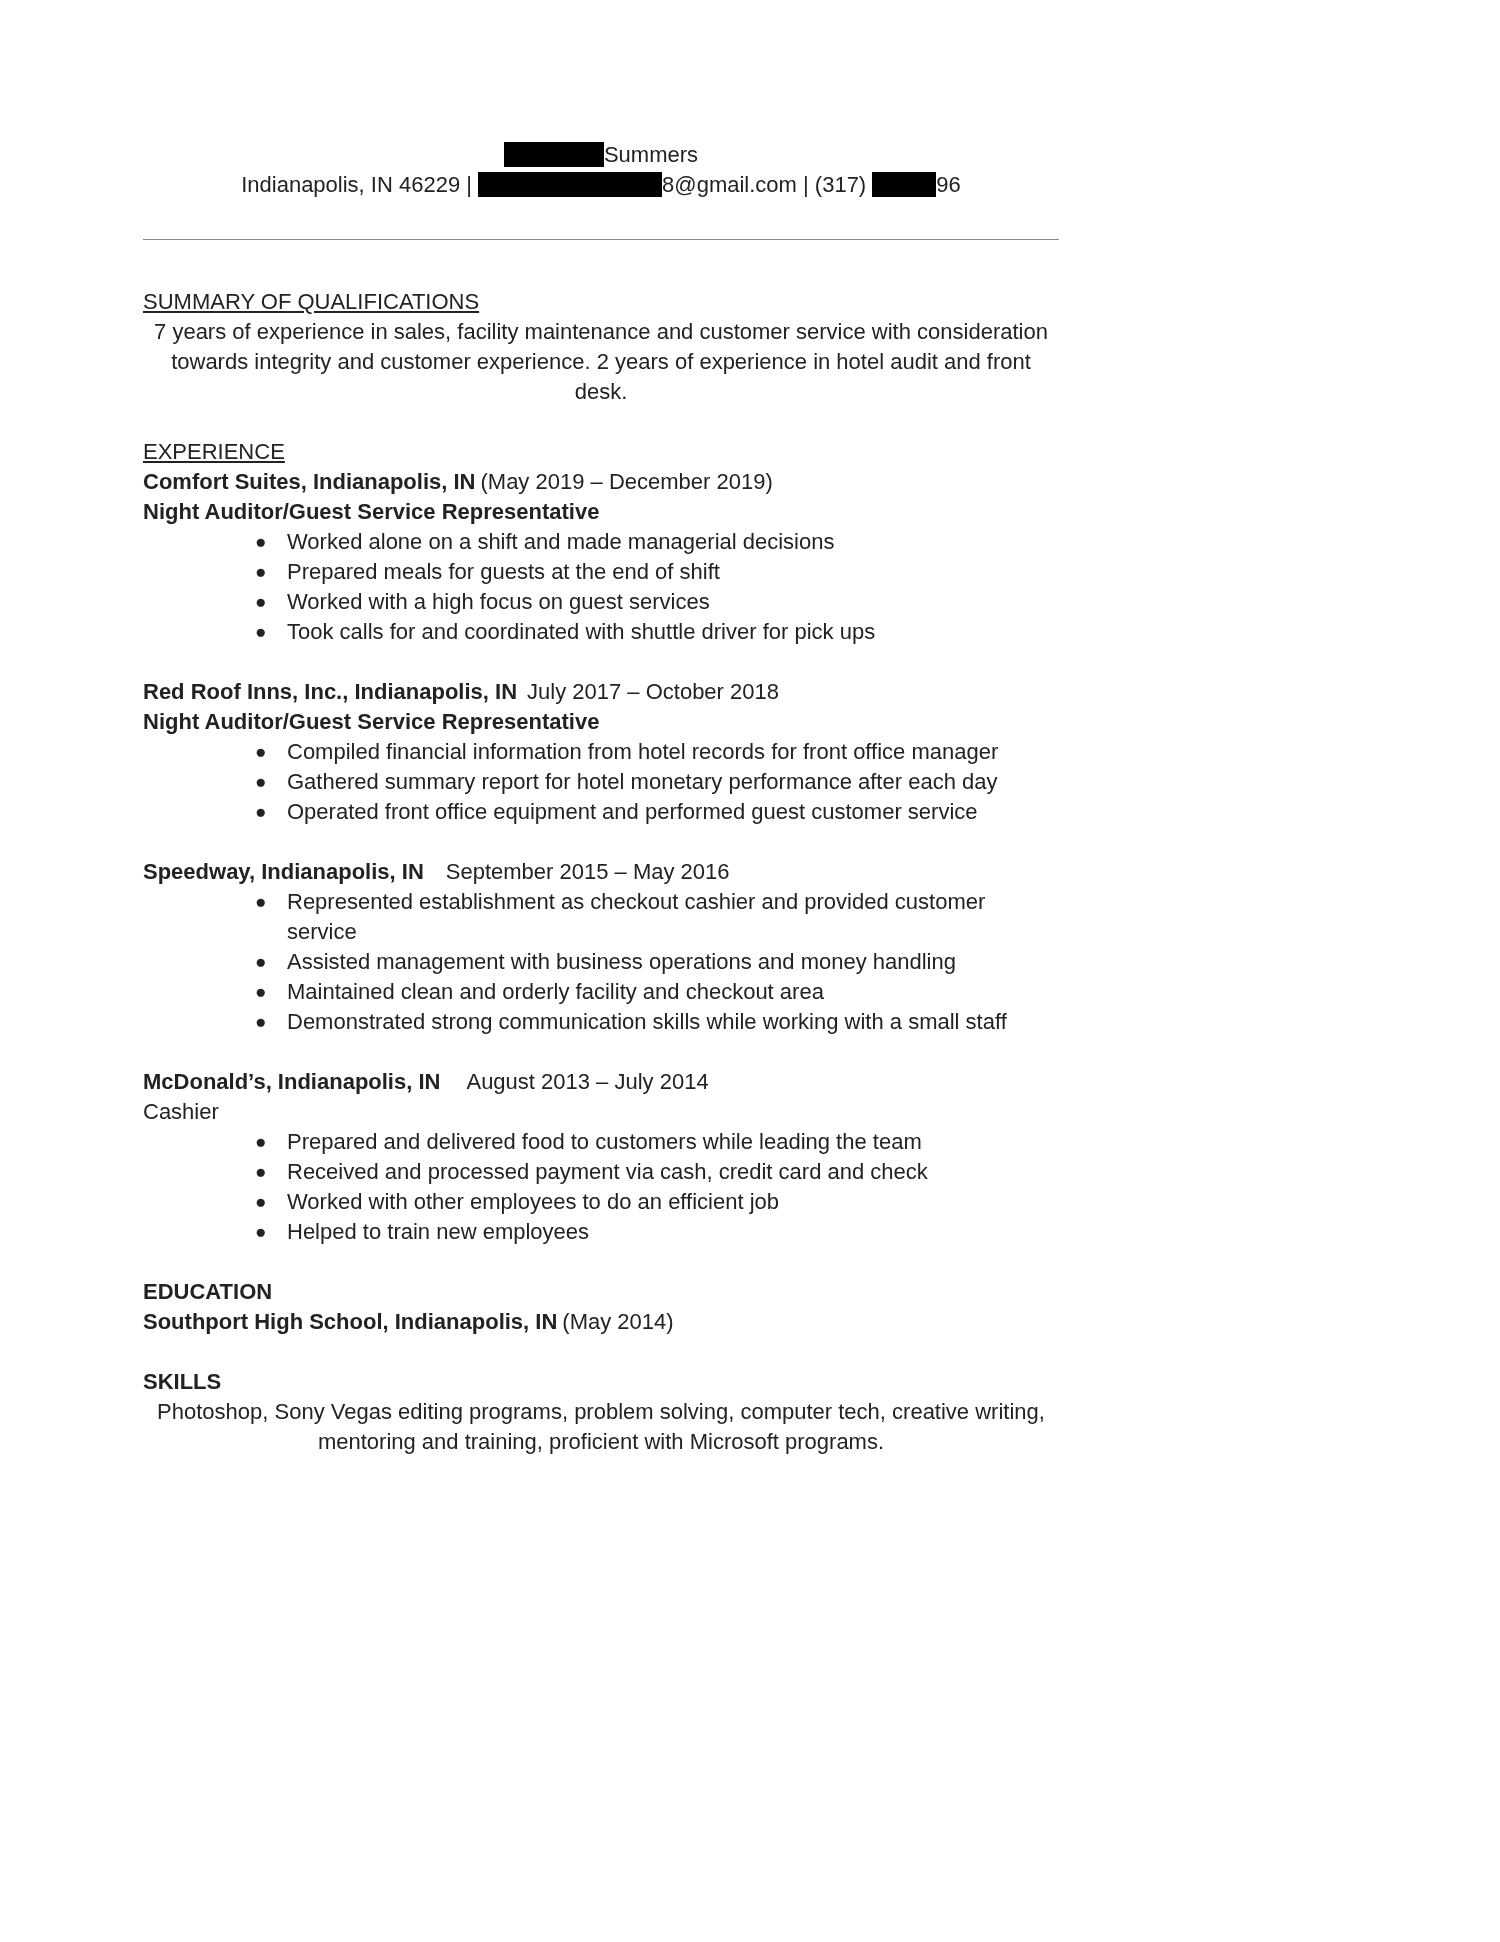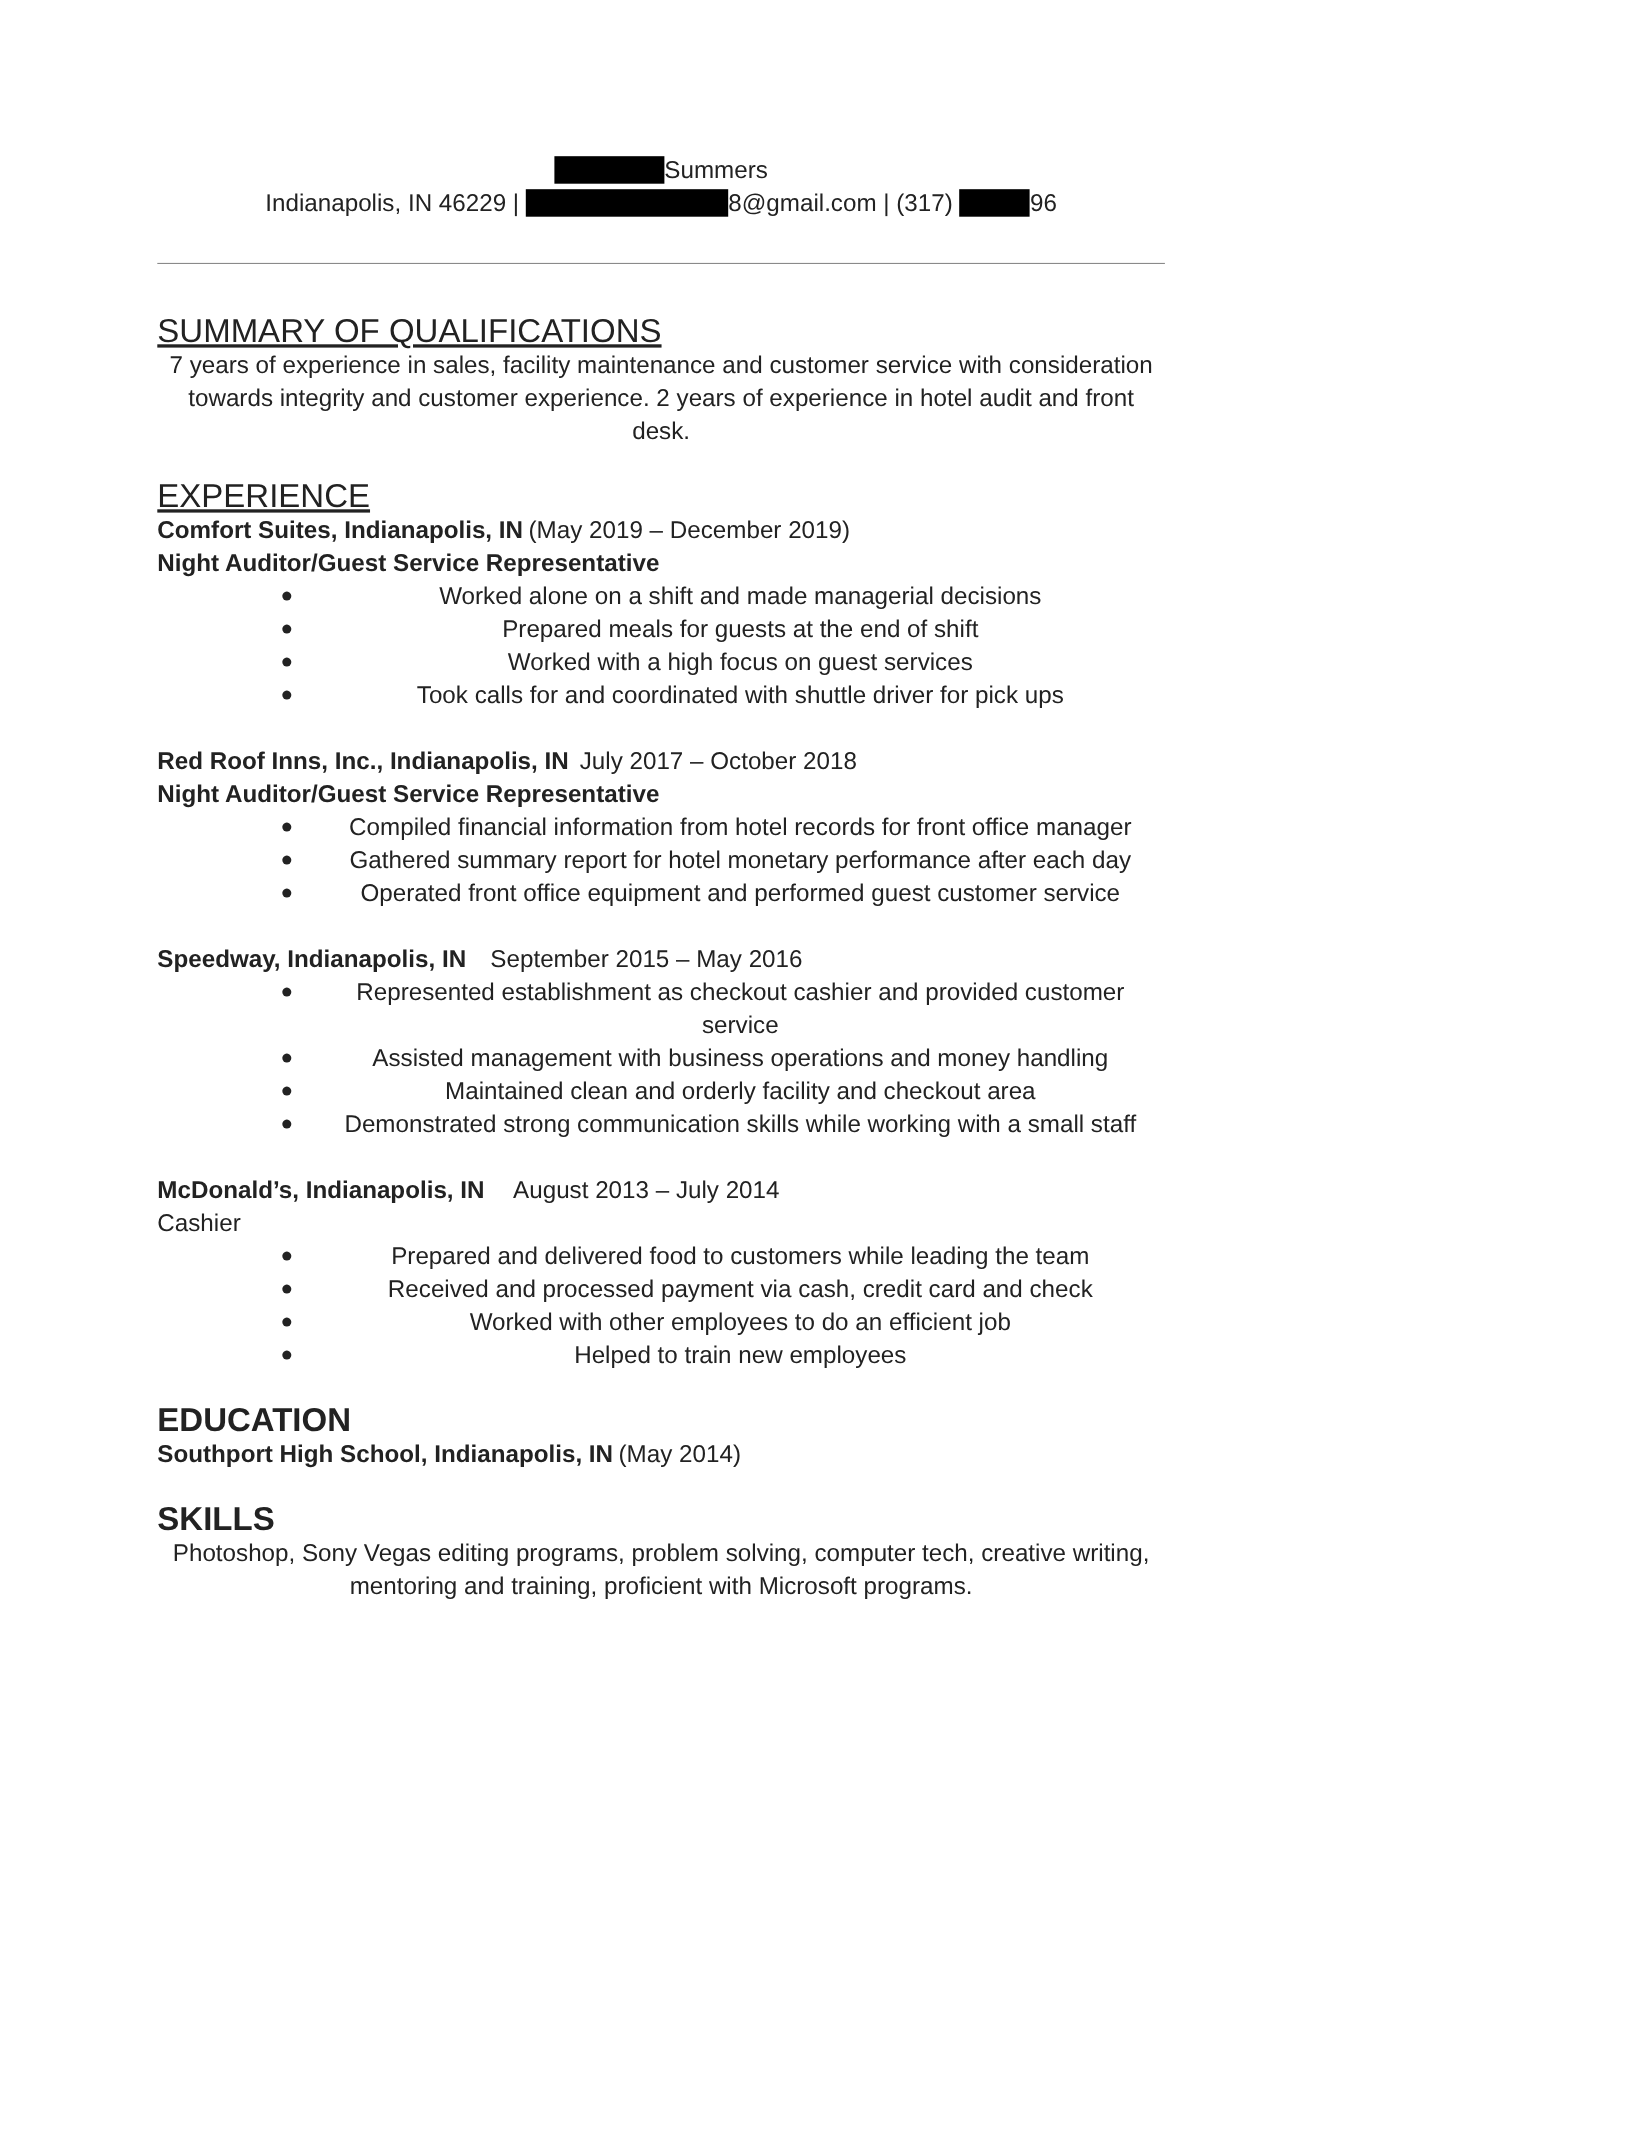--- a/index.html
+++ b/index.html
@@ -40,42 +40,41 @@
     border-top: 1px solid #8a8a8a;
     margin: 39px 0 0 0;
     width: 916px;
   }
   section { margin: 0; }
   #summary    { margin-top: 47px; }
   #experience { margin-top: 30px; }
   #education  { margin-top: 30px; }
   #skills     { margin-top: 30px; }
   h2.heading {
-    font-size: 30px;
+    font-size: 22px;
     line-height: 30px;
     font-weight: 400;
     margin: 0;
   }
   h2.underlined { text-decoration: underline; }
   h2.bold-heading { font-weight: 700; }
   p.body-text { margin: 0; text-align: center; }
   .job { margin-top: 30px; }
   h2.heading + .job { margin-top: 0; }
   .company { font-weight: 700; }
   .bold { font-weight: 700; }
   .dates { font-weight: 400; }
   .g1 { margin-left: 5px; }
   .g2 { margin-left: 10px; }
   .g3 { margin-left: 22px; }
   .g4 { margin-left: 26px; }
   ul.bullets {
     margin: 0;
     padding: 0;
     list-style: none;
-    text-align: center;
   }
   ul.bullets li {
     position: relative;
     padding-left: 144px;
     line-height: 30px;
   }
   ul.bullets li::before {
     content: "\25CF";
     position: absolute;
     left: 112px;

